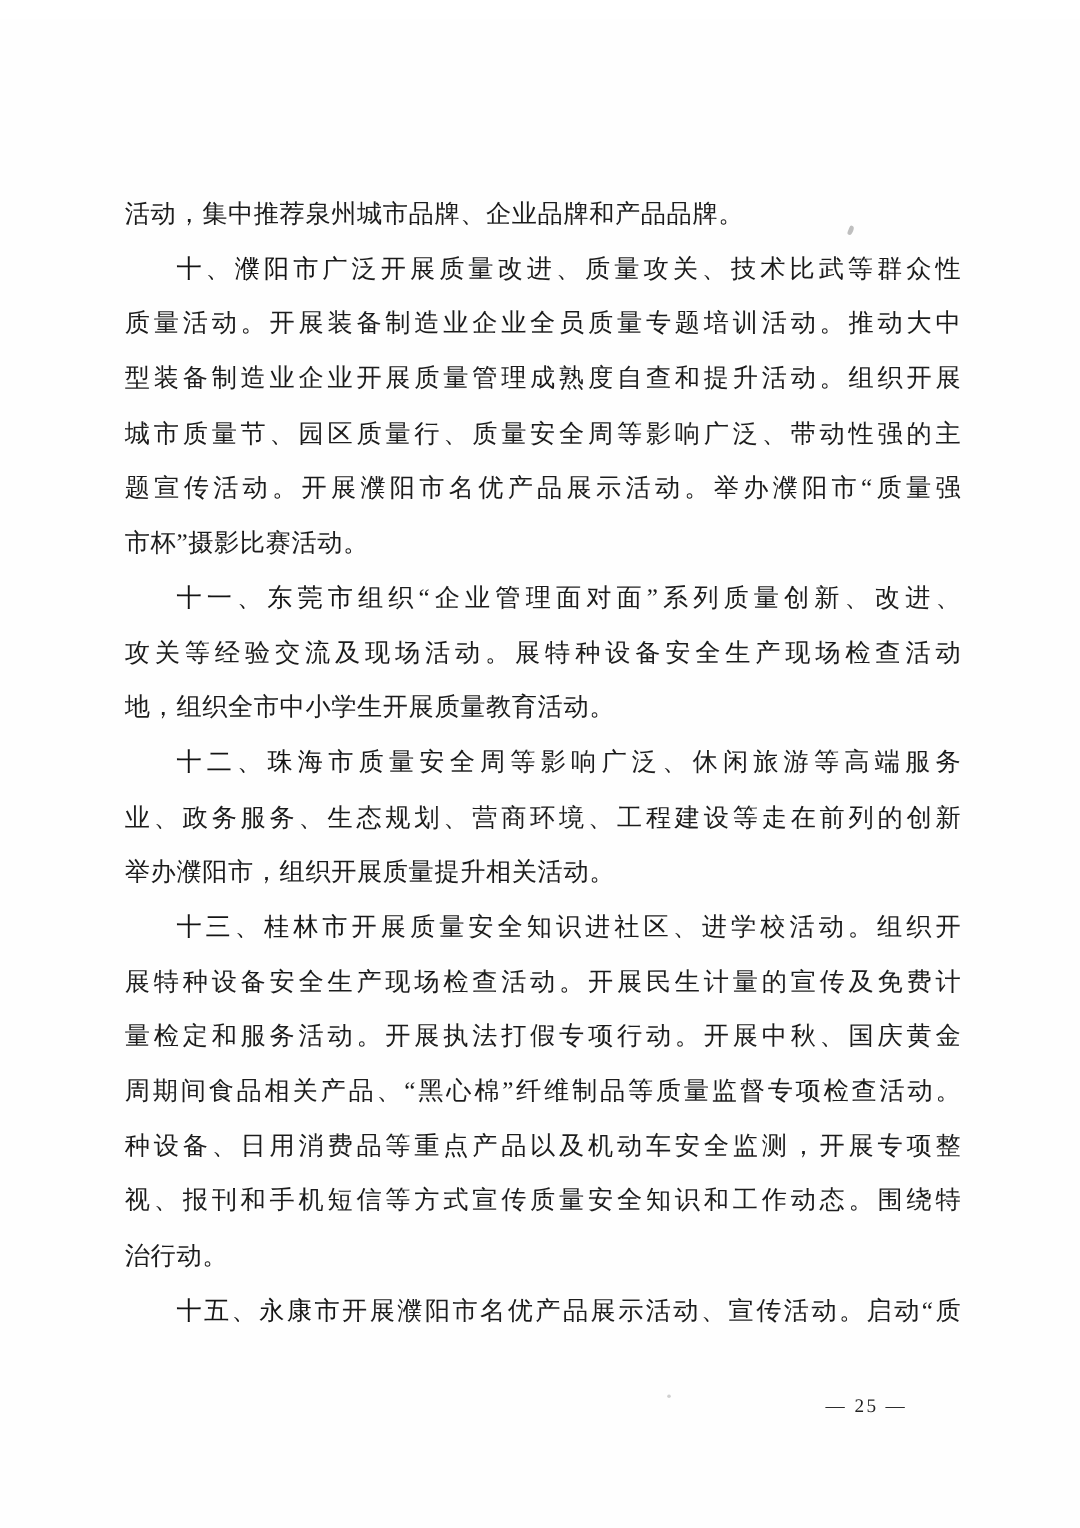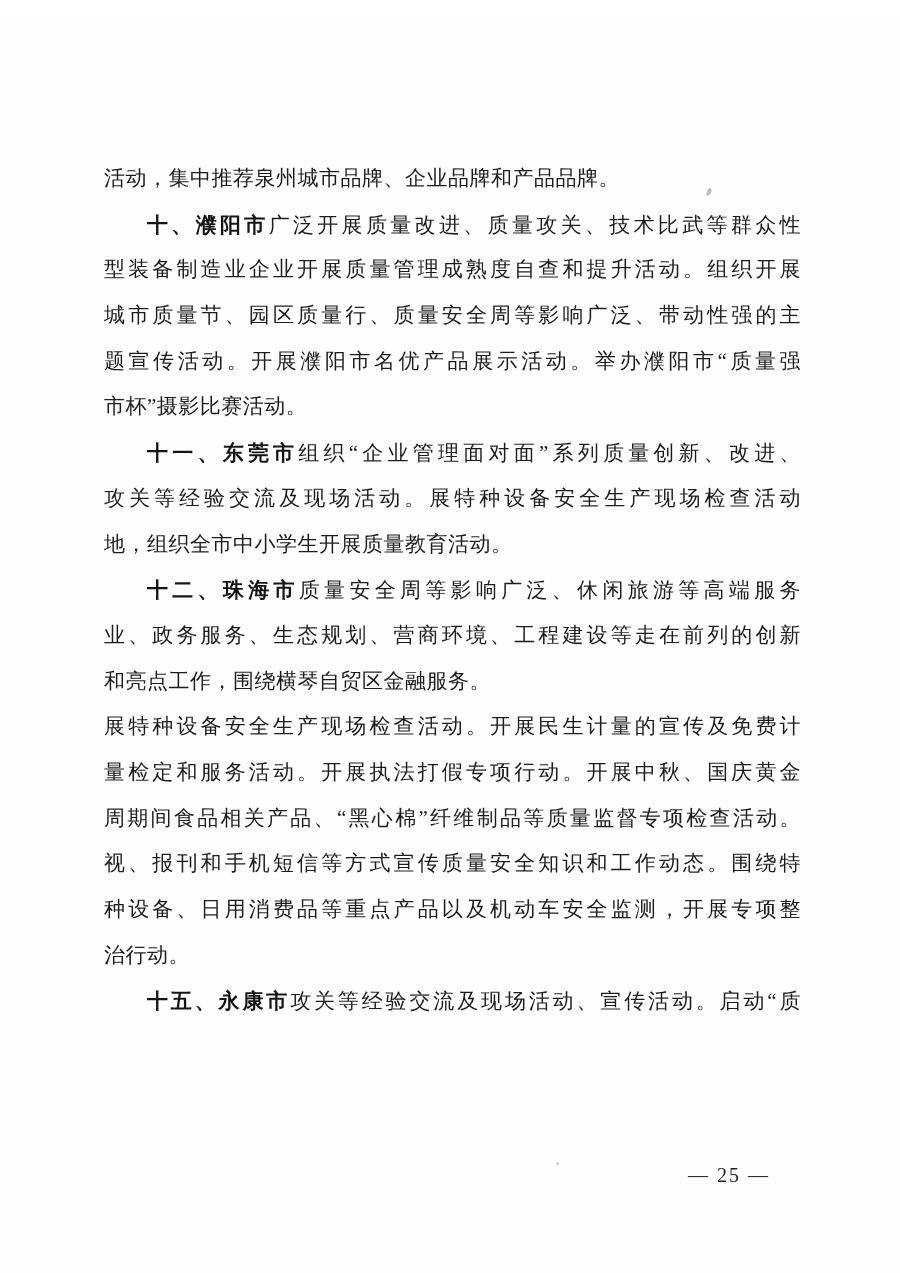--- a/index.html
+++ b/index.html
@@ -34,29 +34,29 @@
   }
   .line.justify {
     text-align: justify;
     text-align-last: justify;
   }
   .line.indent {
     text-indent: 43px;
   }
   .line b {
     font-family: "Liberation Sans", "DejaVu Sans", sans-serif;
-    font-weight: 700;
+    font-weight: 400;
     color: #141414;
   }
   .pagenum {
     position: absolute;
     left: 688px;
     top: 1148px;
     font-family: "Liberation Serif", "DejaVu Serif", serif;
-    font-size: 20px;
+    font-size: 16px;
     letter-spacing: 2px;
     color: #222222;
     white-space: nowrap;
   }
   .speck-1 {
     position: absolute;
     left: 707px;
     top: 172px;
     width: 4px;
     height: 8px;
@@ -76,34 +76,36 @@
     opacity: 0.45;
   }
 </style>
 </head>
 <body>
 
 <div class="sheet">
   <div class="textblock">
       <div class="line"><span>活动，集中推荐泉州城市品牌、企业品牌和产品品牌。</span></div>
       <div class="line justify indent"><b>十、濮阳市</b><span>广泛开展质量改进、质量攻关、技术比武等群众性</span></div>
+      <div class="line justify"><span>质量活动。开展装备制造业企业全员质量专题培训活动。推动大中</span></div>
       <div class="line justify"><span>型装备制造业企业开展质量管理成熟度自查和提升活动。组织开展</span></div>
       <div class="line justify"><span>城市质量节、园区质量行、质量安全周等影响广泛、带动性强的主</span></div>
       <div class="line justify"><span>题宣传活动。开展濮阳市名优产品展示活动。举办濮阳市“质量强</span></div>
       <div class="line"><span>市杯”摄影比赛活动。</span></div>
       <div class="line justify indent"><b>十一、东莞市</b><span>组织“企业管理面对面”系列质量创新、改进、</span></div>
       <div class="line justify"><span>攻关等经验交流及现场活动。展特种设备安全生产现场检查活动</span></div>
       <div class="line"><span>地，组织全市中小学生开展质量教育活动。</span></div>
       <div class="line justify indent"><b>十二、珠海市</b><span>质量安全周等影响广泛、休闲旅游等高端服务</span></div>
       <div class="line justify"><span>业、政务服务、生态规划、营商环境、工程建设等走在前列的创新</span></div>
-      <div class="line"><span>和亮点工作，围绕横琴自贸区金融服务。</span></div>
+      <div class="line"><span>举办濮阳市，组织开展质量提升相关活动。</span></div>
+      <div class="line justify indent"><b>十三、桂林市</b><span>开展质量安全知识进社区、进学校活动。组织开</span></div>
       <div class="line justify"><span>展特种设备安全生产现场检查活动。开展民生计量的宣传及免费计</span></div>
       <div class="line justify"><span>量检定和服务活动。开展执法打假专项行动。开展中秋、国庆黄金</span></div>
       <div class="line justify"><span>周期间食品相关产品、“黑心棉”纤维制品等质量监督专项检查活动。</span></div>
+      <div class="line justify"><span>种设备、日用消费品等重点产品以及机动车安全监测，开展专项整</span></div>
       <div class="line justify"><span>视、报刊和手机短信等方式宣传质量安全知识和工作动态。围绕特</span></div>
-      <div class="line justify"><span>种设备、日用消费品等重点产品以及机动车安全监测，开展专项整</span></div>
       <div class="line"><span>治行动。</span></div>
-      <div class="line justify indent"><b>十五、永康市</b><span>攻关等经验交流及现场活动、宣传活动。启动“质</span></div>
+      <div class="line justify indent"><b>十五、永康市</b><span>开展濮阳市名优产品展示活动、宣传活动。启动“质</span></div>
     </div>
   <div class="pagenum">— 25 —</div>
   <div class="speck-1"></div>
   <div class="speck-2"></div>
 </div>
 
 </body></html>

